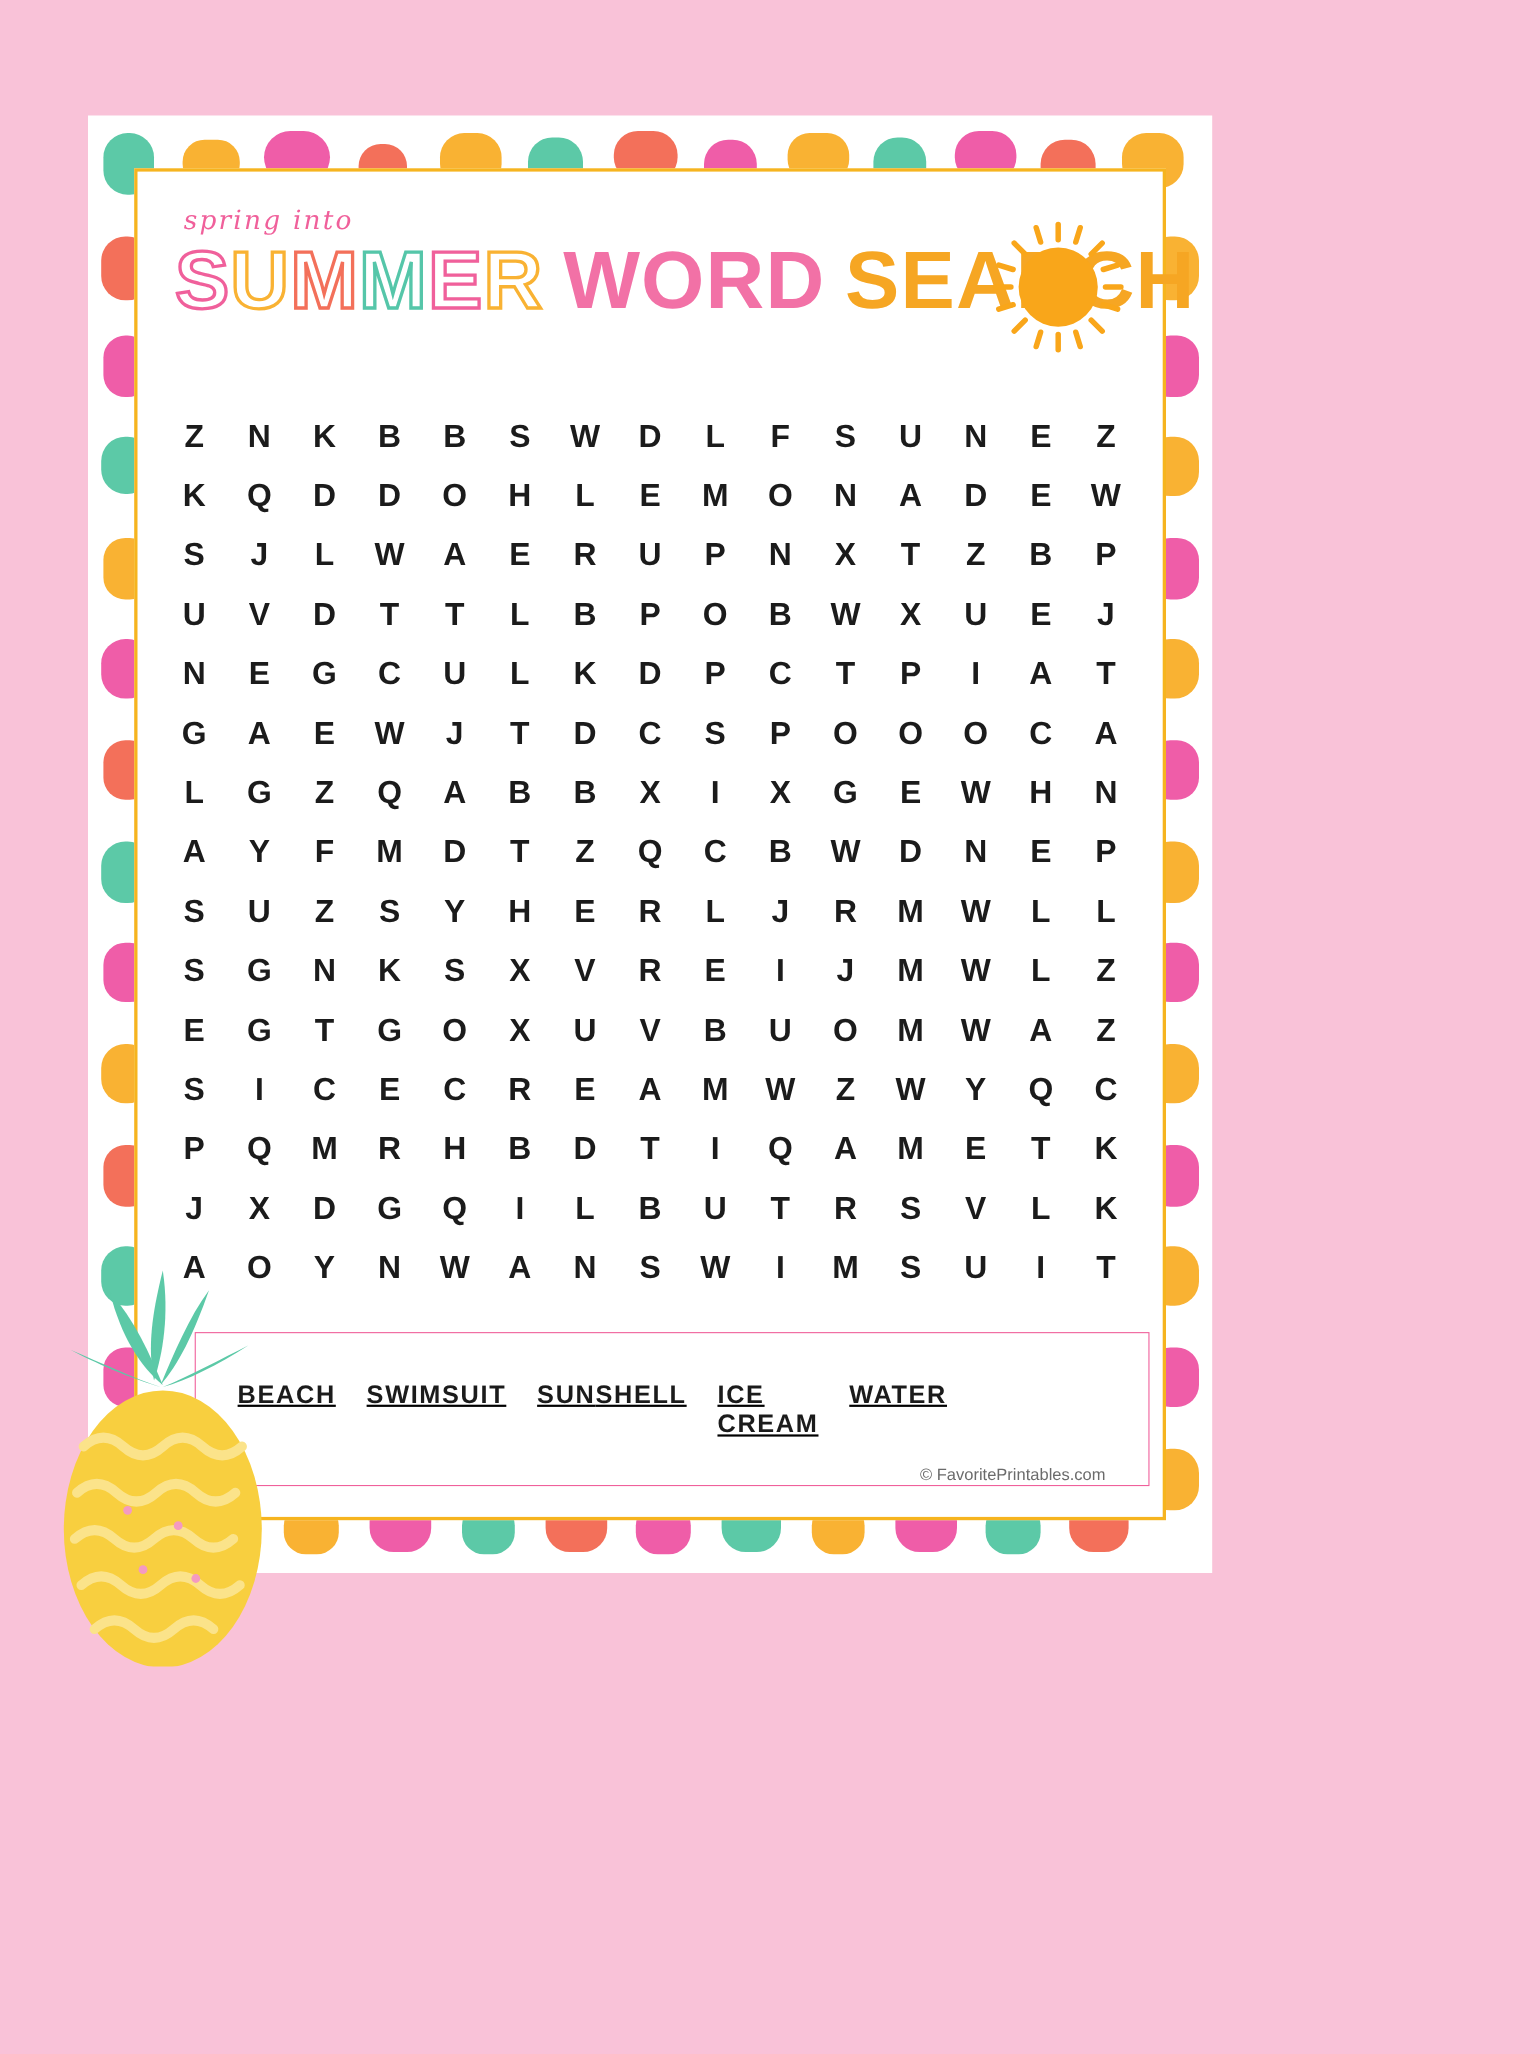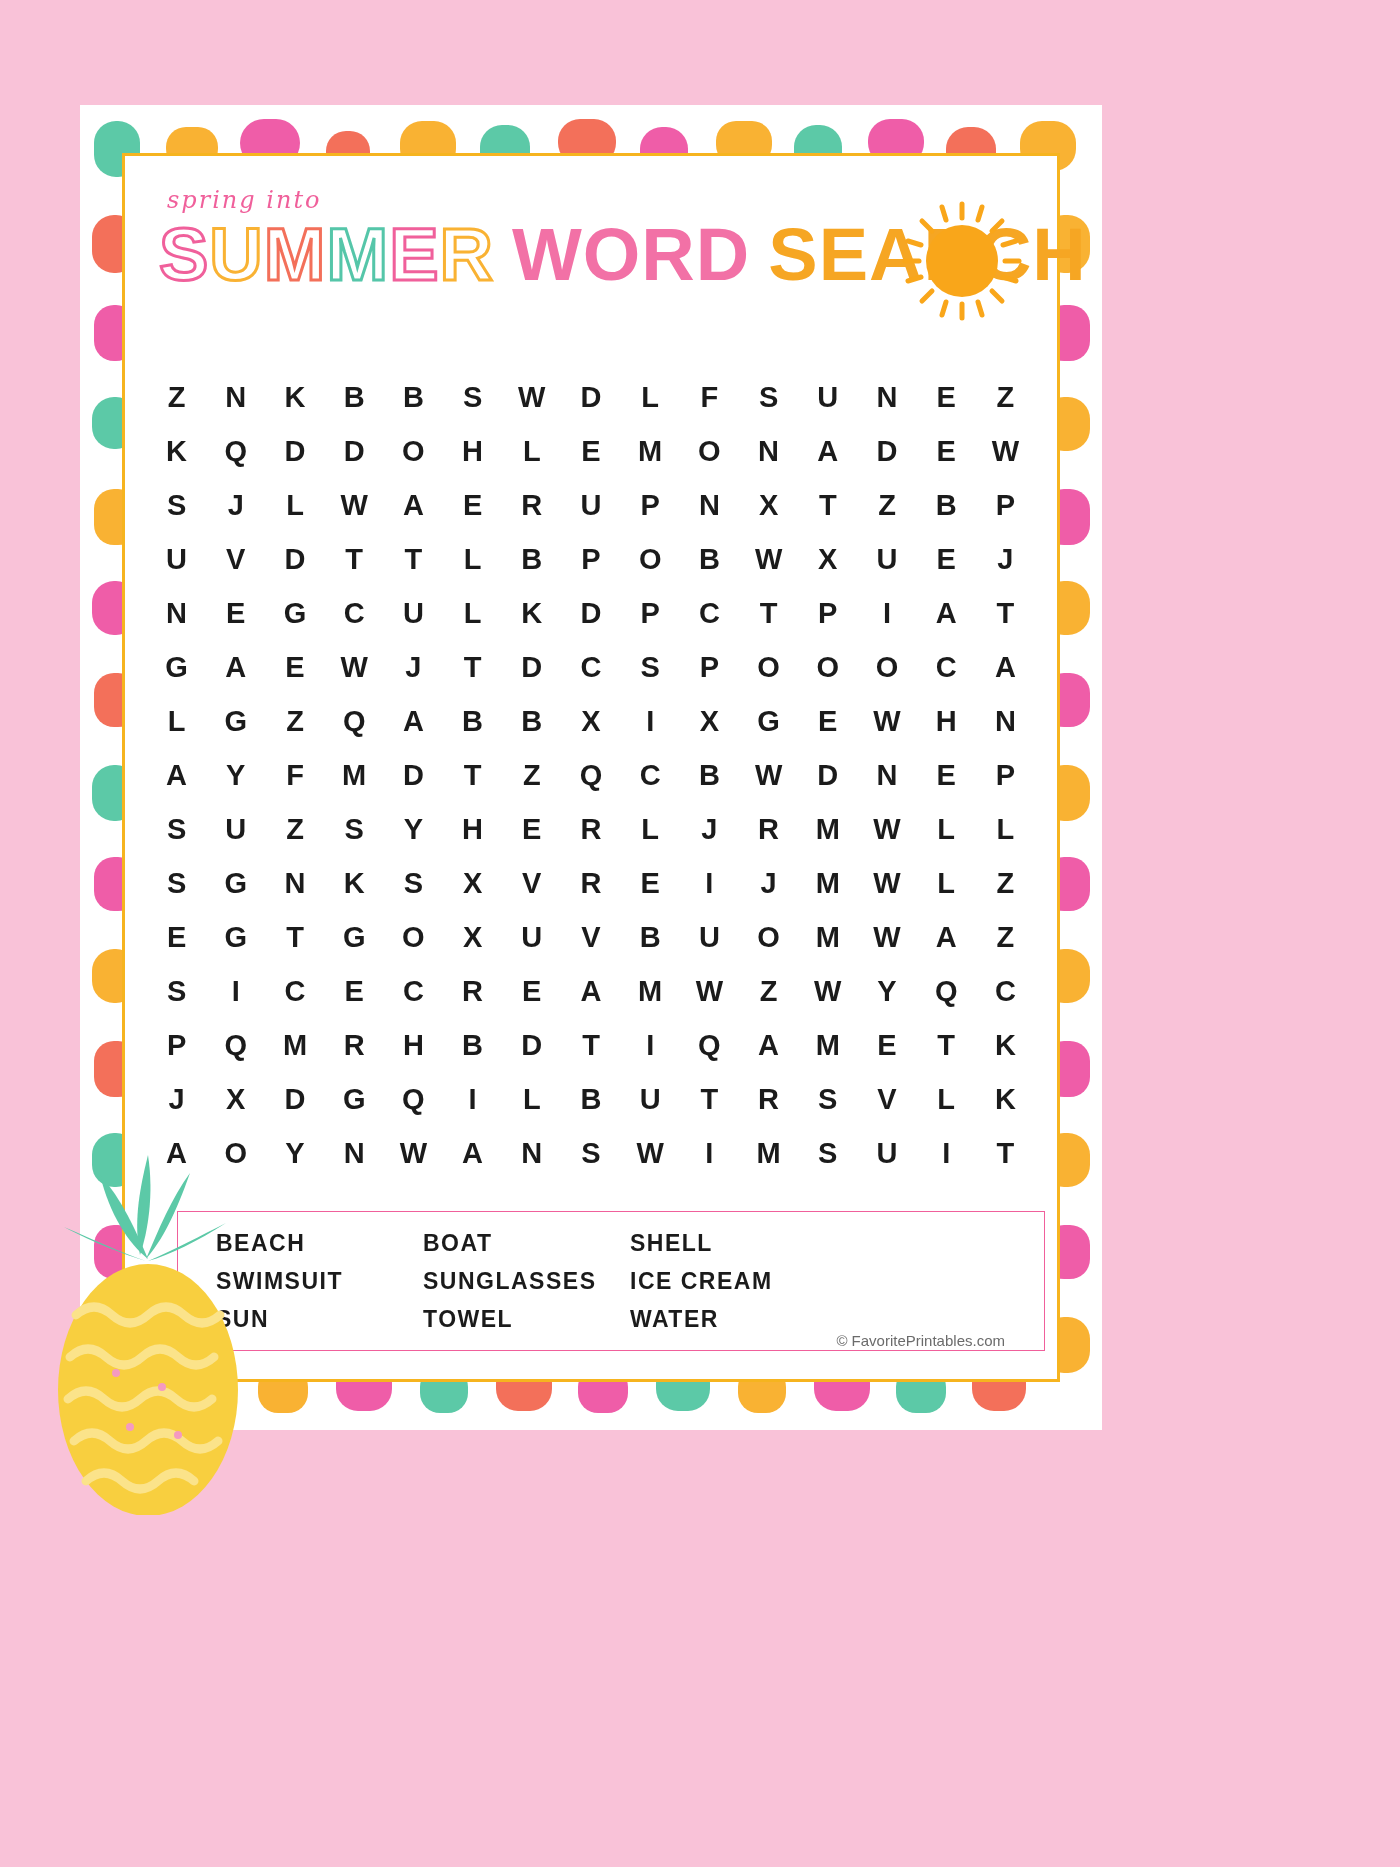--- a/index.html
+++ b/index.html
@@ -126,22 +126,23 @@
     height: 140px;
     border: 1.5px solid #f0609b;
     box-sizing: border-box;
     display: grid;
     grid-template-columns: repeat(4, 1fr);
     align-content: center;
     padding: 10px 0 10px 38px;
   }
   #wordlist .col {
     display: flex;
-    flex-direction: column;
-    gap: 11px;
+    flex-direction: row;
+    gap: 28px;
+    text-decoration: underline;
   }
   #wordlist .word {
     font-family: "Liberation Sans", sans-serif;
     font-weight: bold;
     font-size: 23px;
     letter-spacing: 1.5px;
     color: #1b1b1b;
   }
 
   
@@ -506,25 +507,20 @@
         <div class="cell">T</div>
       </div>
 
     <div id="wordlist" style="border-color: rgb(240, 96, 155);">
         <div class="col">
           <div class="word">BEACH</div>
           <div class="word">SWIMSUIT</div>
           <div class="word">SUN</div>
         </div>
         <div class="col">
-          <div class="word">BOAT</div>
-          <div class="word">SUNGLASSES</div>
-          <div class="word">TOWEL</div>
-        </div>
-        <div class="col">
           <div class="word">SHELL</div>
           <div class="word">ICE CREAM</div>
           <div class="word">WATER</div>
         </div>
       </div>
 
     <div id="credit">© FavoritePrintables.com</div>
   </div>
 </div>
 

